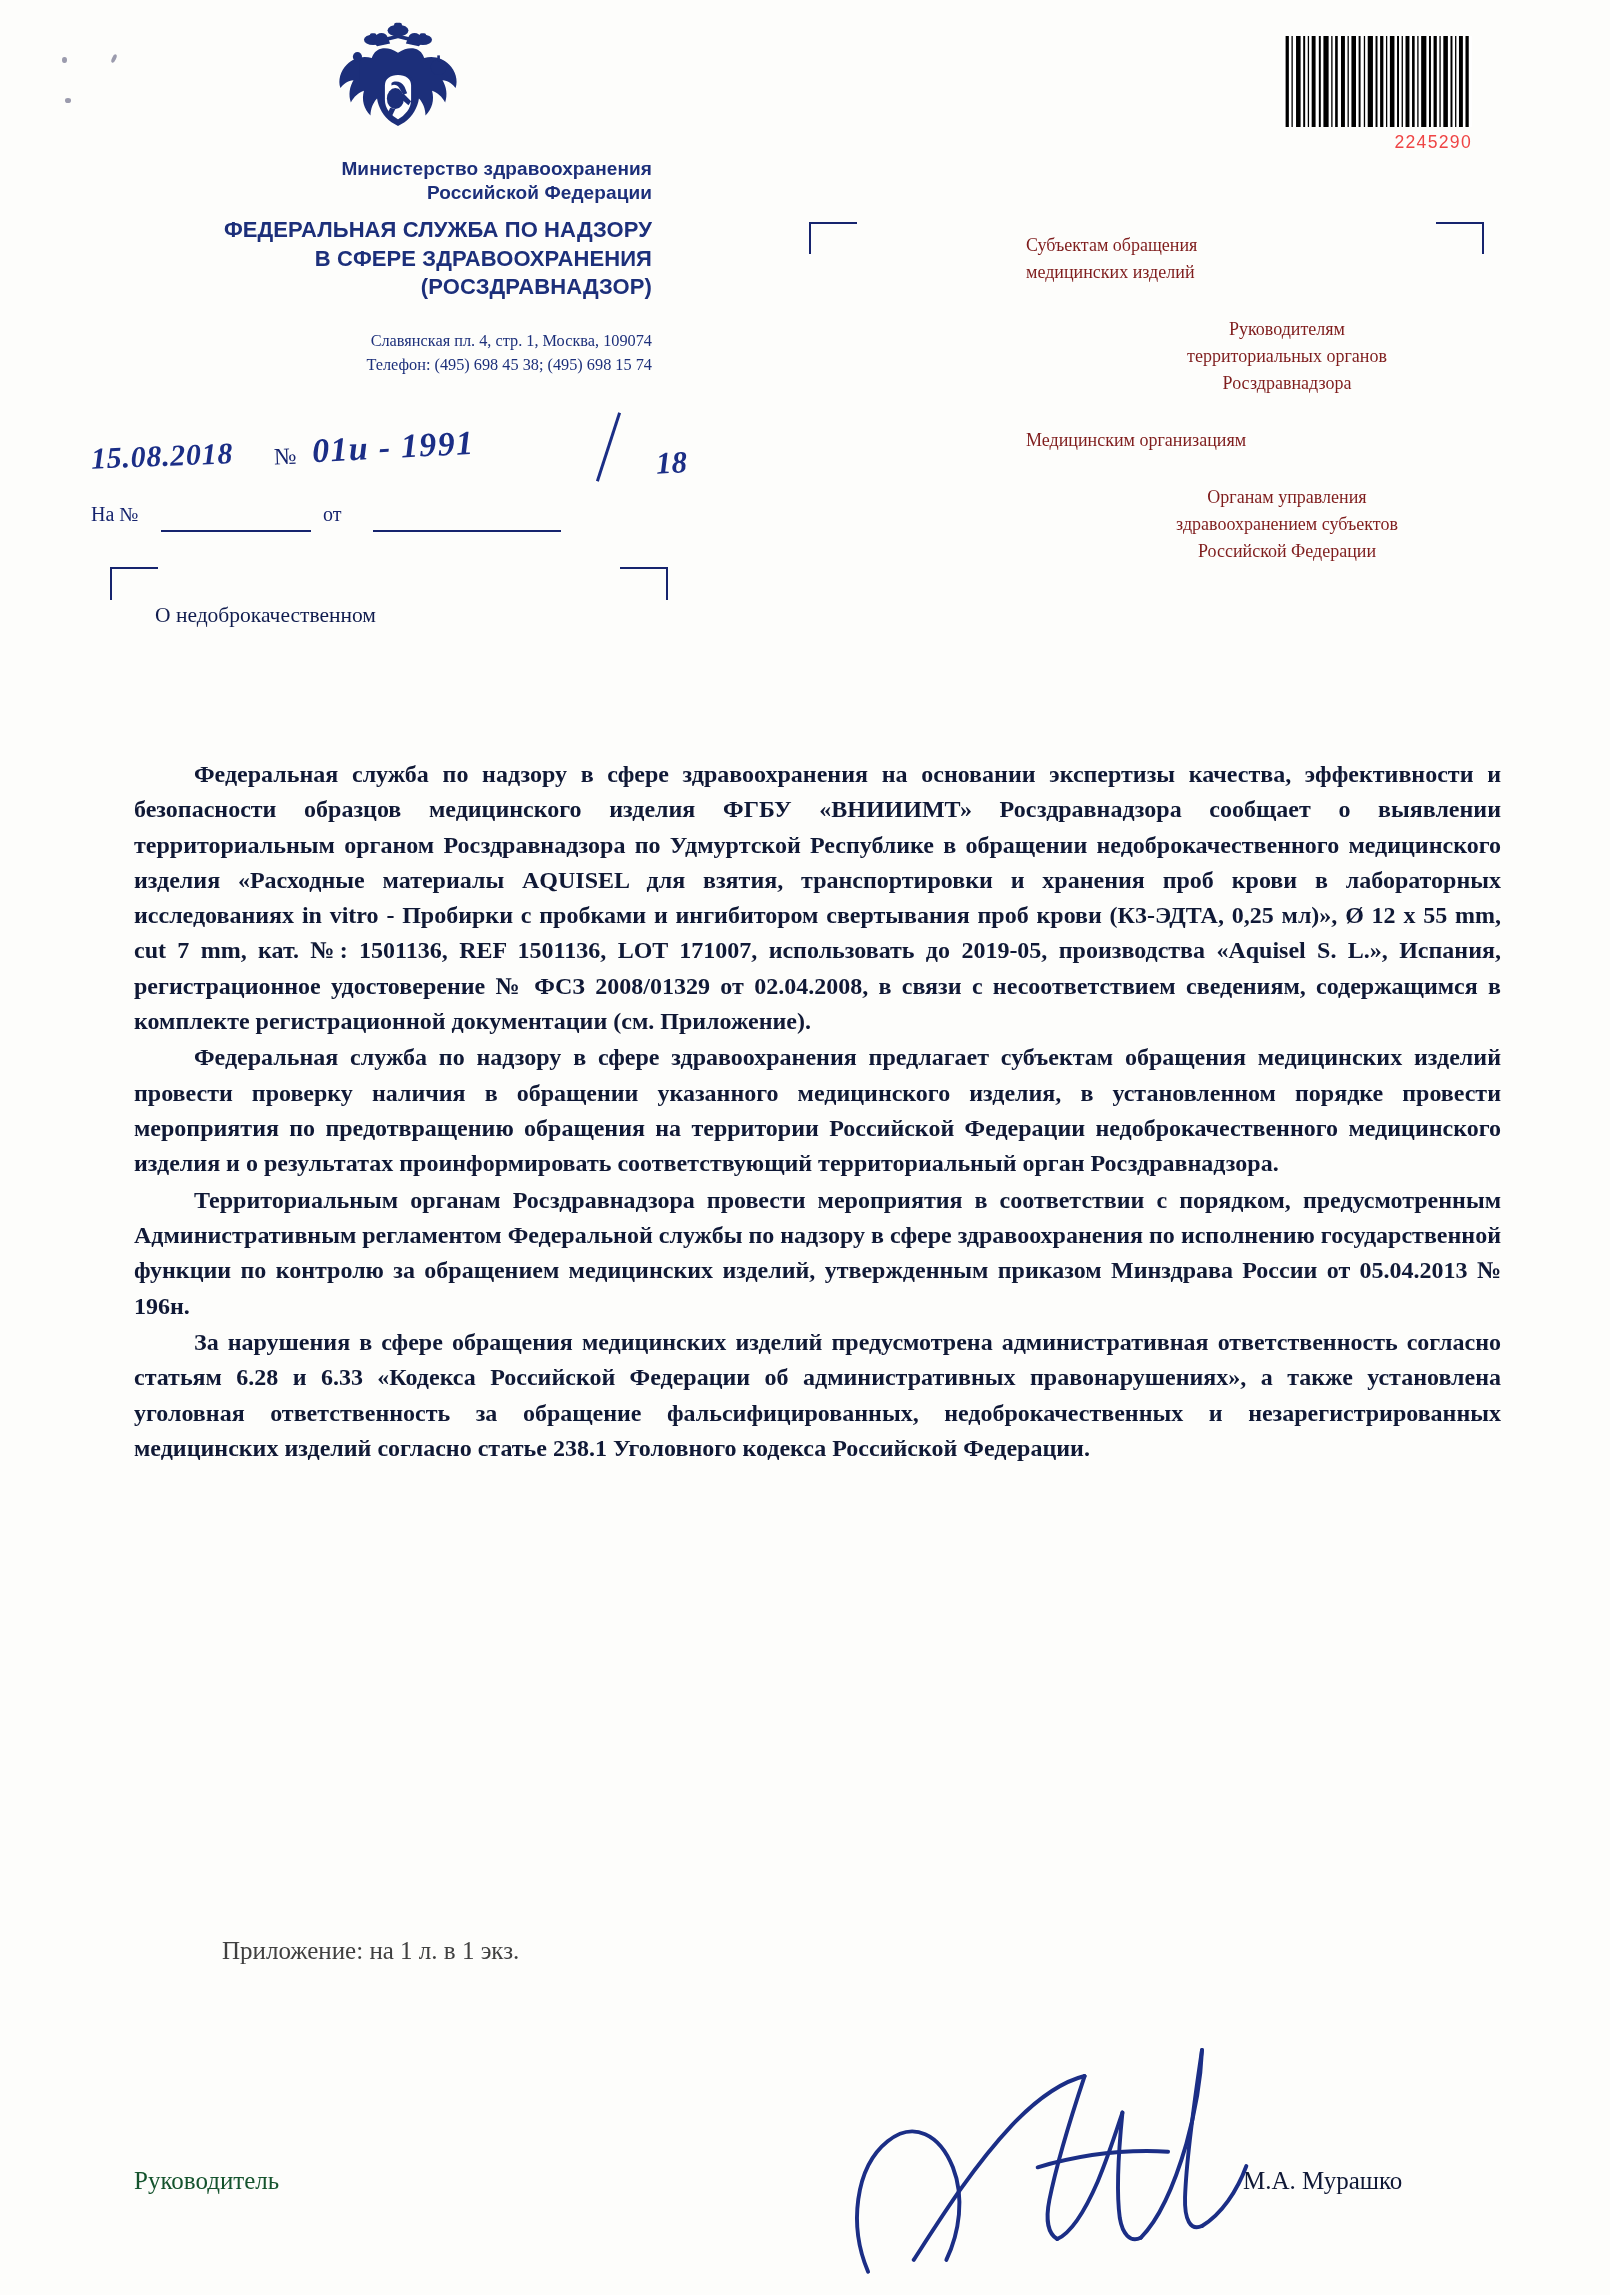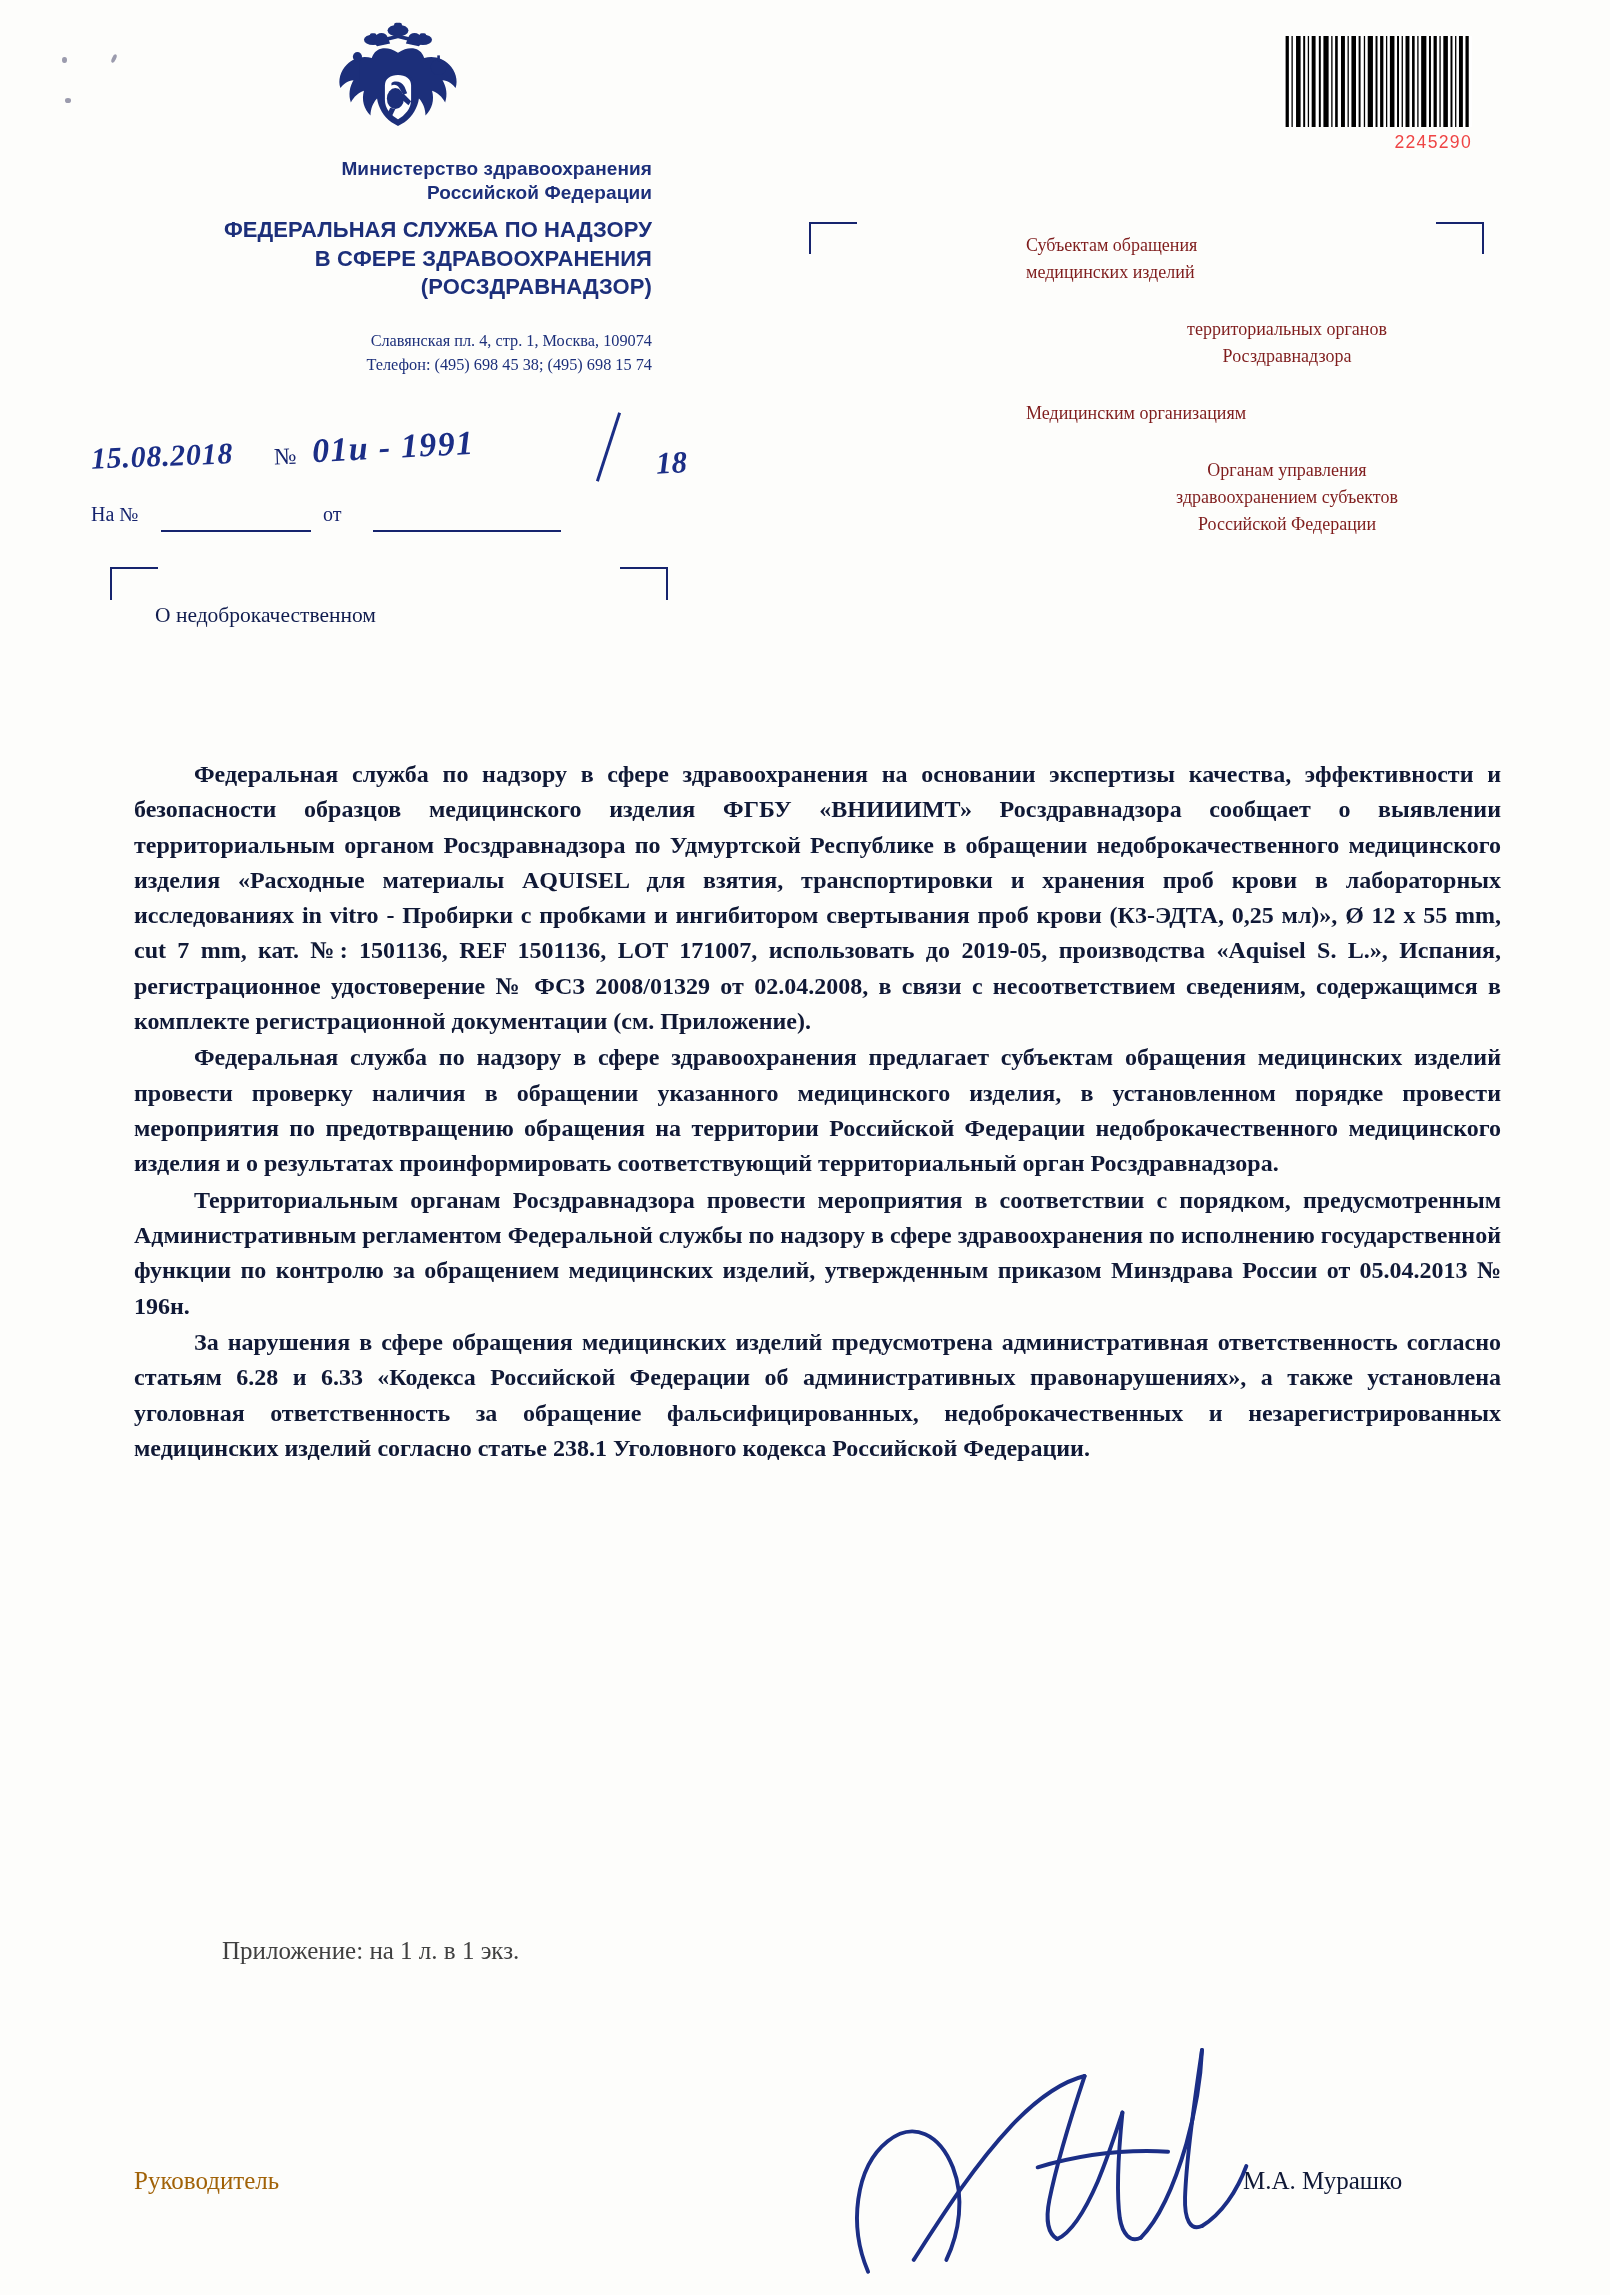--- a/index.html
+++ b/index.html
@@ -214,21 +214,21 @@
     top: 1937px;
     font-size: 25px;
     color: #404040;
   }
 
   .sign-title {
     position: absolute;
     left: 134px;
     top: 2167px;
     font-size: 25px;
-    color: #a16207;
+    color: #14532d;
   }
   .sign-name {
     position: absolute;
     left: 1243px;
     top: 2167px;
     font-size: 25px;
     color: #101936;
   }
   .signature {
     position: absolute;
@@ -391,20 +391,21 @@
 
   <div class="bracket" style="left:809px;top:222px;width:46px;height:30px;border-width:2px 0 0 2px;"></div>
   <div class="bracket" style="left:1436px;top:222px;width:46px;height:30px;border-width:2px 2px 0 0;"></div>
 
   <div class="addressee">
     <div class="addr-group addr-left">
       <div>Субъектам обращения</div>
       <div>медицинских изделий</div>
     </div>
     <div class="addr-group">
+      <div>Руководителям</div>
       <div>территориальных органов</div>
       <div>Росздравнадзора</div>
     </div>
     <div class="addr-group addr-left">
       <div>Медицинским организациям</div>
     </div>
     <div class="addr-group">
       <div>Органам управления</div>
       <div>здравоохранением субъектов</div>
       <div>Российской Федерации</div>

